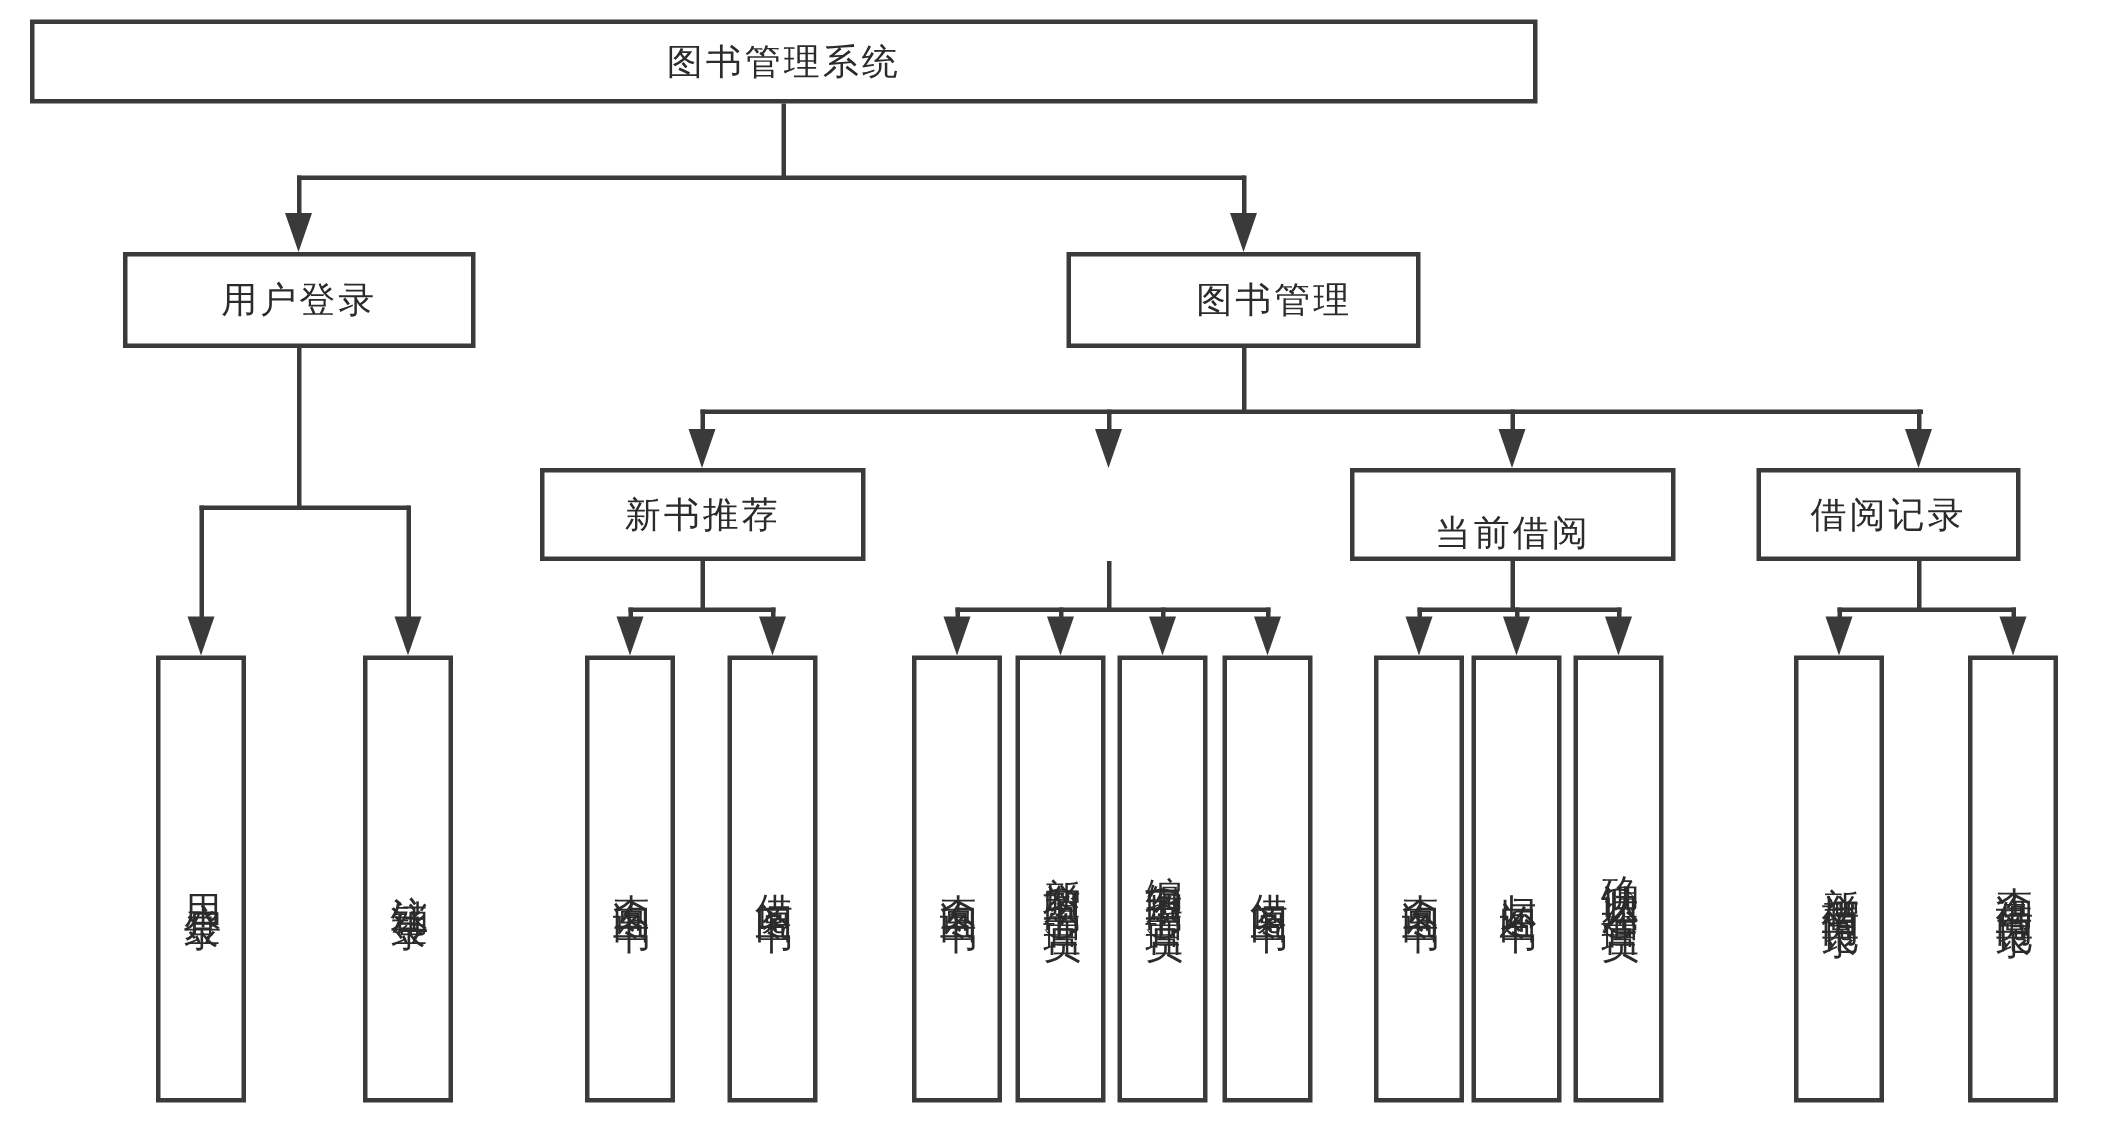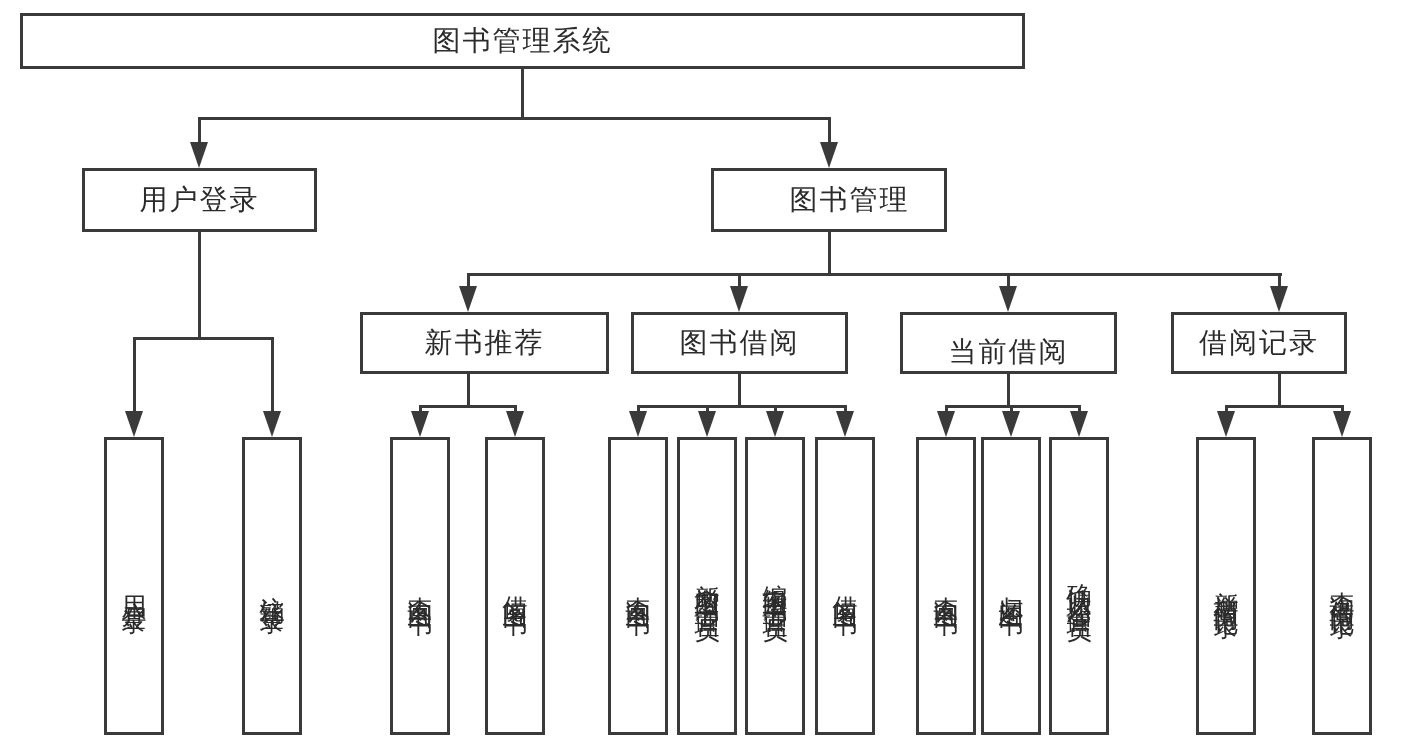--- a/index.html
+++ b/index.html
@@ -16,21 +16,21 @@
     overflow: hidden;
   }
   .node {
     position: absolute;
     background: #ffffff;
     border: 3px solid #3a3a3a;
     box-sizing: border-box;
     display: flex;
     align-items: center;
     justify-content: center;
-    font-size: 28px;
+    font-size: 24px;
     letter-spacing: 2px;
     color: #2b2b2b;
     white-space: nowrap;
   }
   .vnode {
     position: absolute;
     background: #ffffff;
     border: 3px solid #3a3a3a;
     box-sizing: border-box;
     width: 60px;
@@ -109,25 +109,22 @@
   <div class="hline" style="left:467px; top:273px; width:815px;"></div>
   <div class="vline" style="left:467px; top:273px; height:16px;"></div>
   <div class="arrowhead" style="left:459px; top:286px;"></div>
   <div class="vline" style="left:738px; top:273px; height:16px;"></div>
   <div class="arrowhead" style="left:730px; top:286px;"></div>
   <div class="vline" style="left:1007px; top:273px; height:16px;"></div>
   <div class="arrowhead" style="left:999px; top:286px;"></div>
   <div class="vline" style="left:1278px; top:273px; height:16px;"></div>
   <div class="arrowhead" style="left:1270px; top:286px;"></div>
 
-  <div class="node" style="left:360px; top:312px; width:249px; height:62px;">
+  <div class="node" style="left:360px; top:312px; width:217px; height:62px;">
     <span>新书推荐</span>
-  </div>
-  <div class="node" style="left:631px; top:312px; width:217px; height:62px;">
-    <span>图书借阅</span>
   </div>
   <div class="node" style="left:900px; top:312px; width:217px; height:62px;align-items:flex-end;">
     <span>当前借阅</span>
   </div>
   <div class="node" style="left:1171px; top:312px; width:176px; height:62px;">
     <span>借阅记录</span>
   </div>
 
   <div class="vline" style="left:467px; top:374px; height:34px;"></div>
   <div class="hline" style="left:419px; top:405px; width:98px;"></div>

